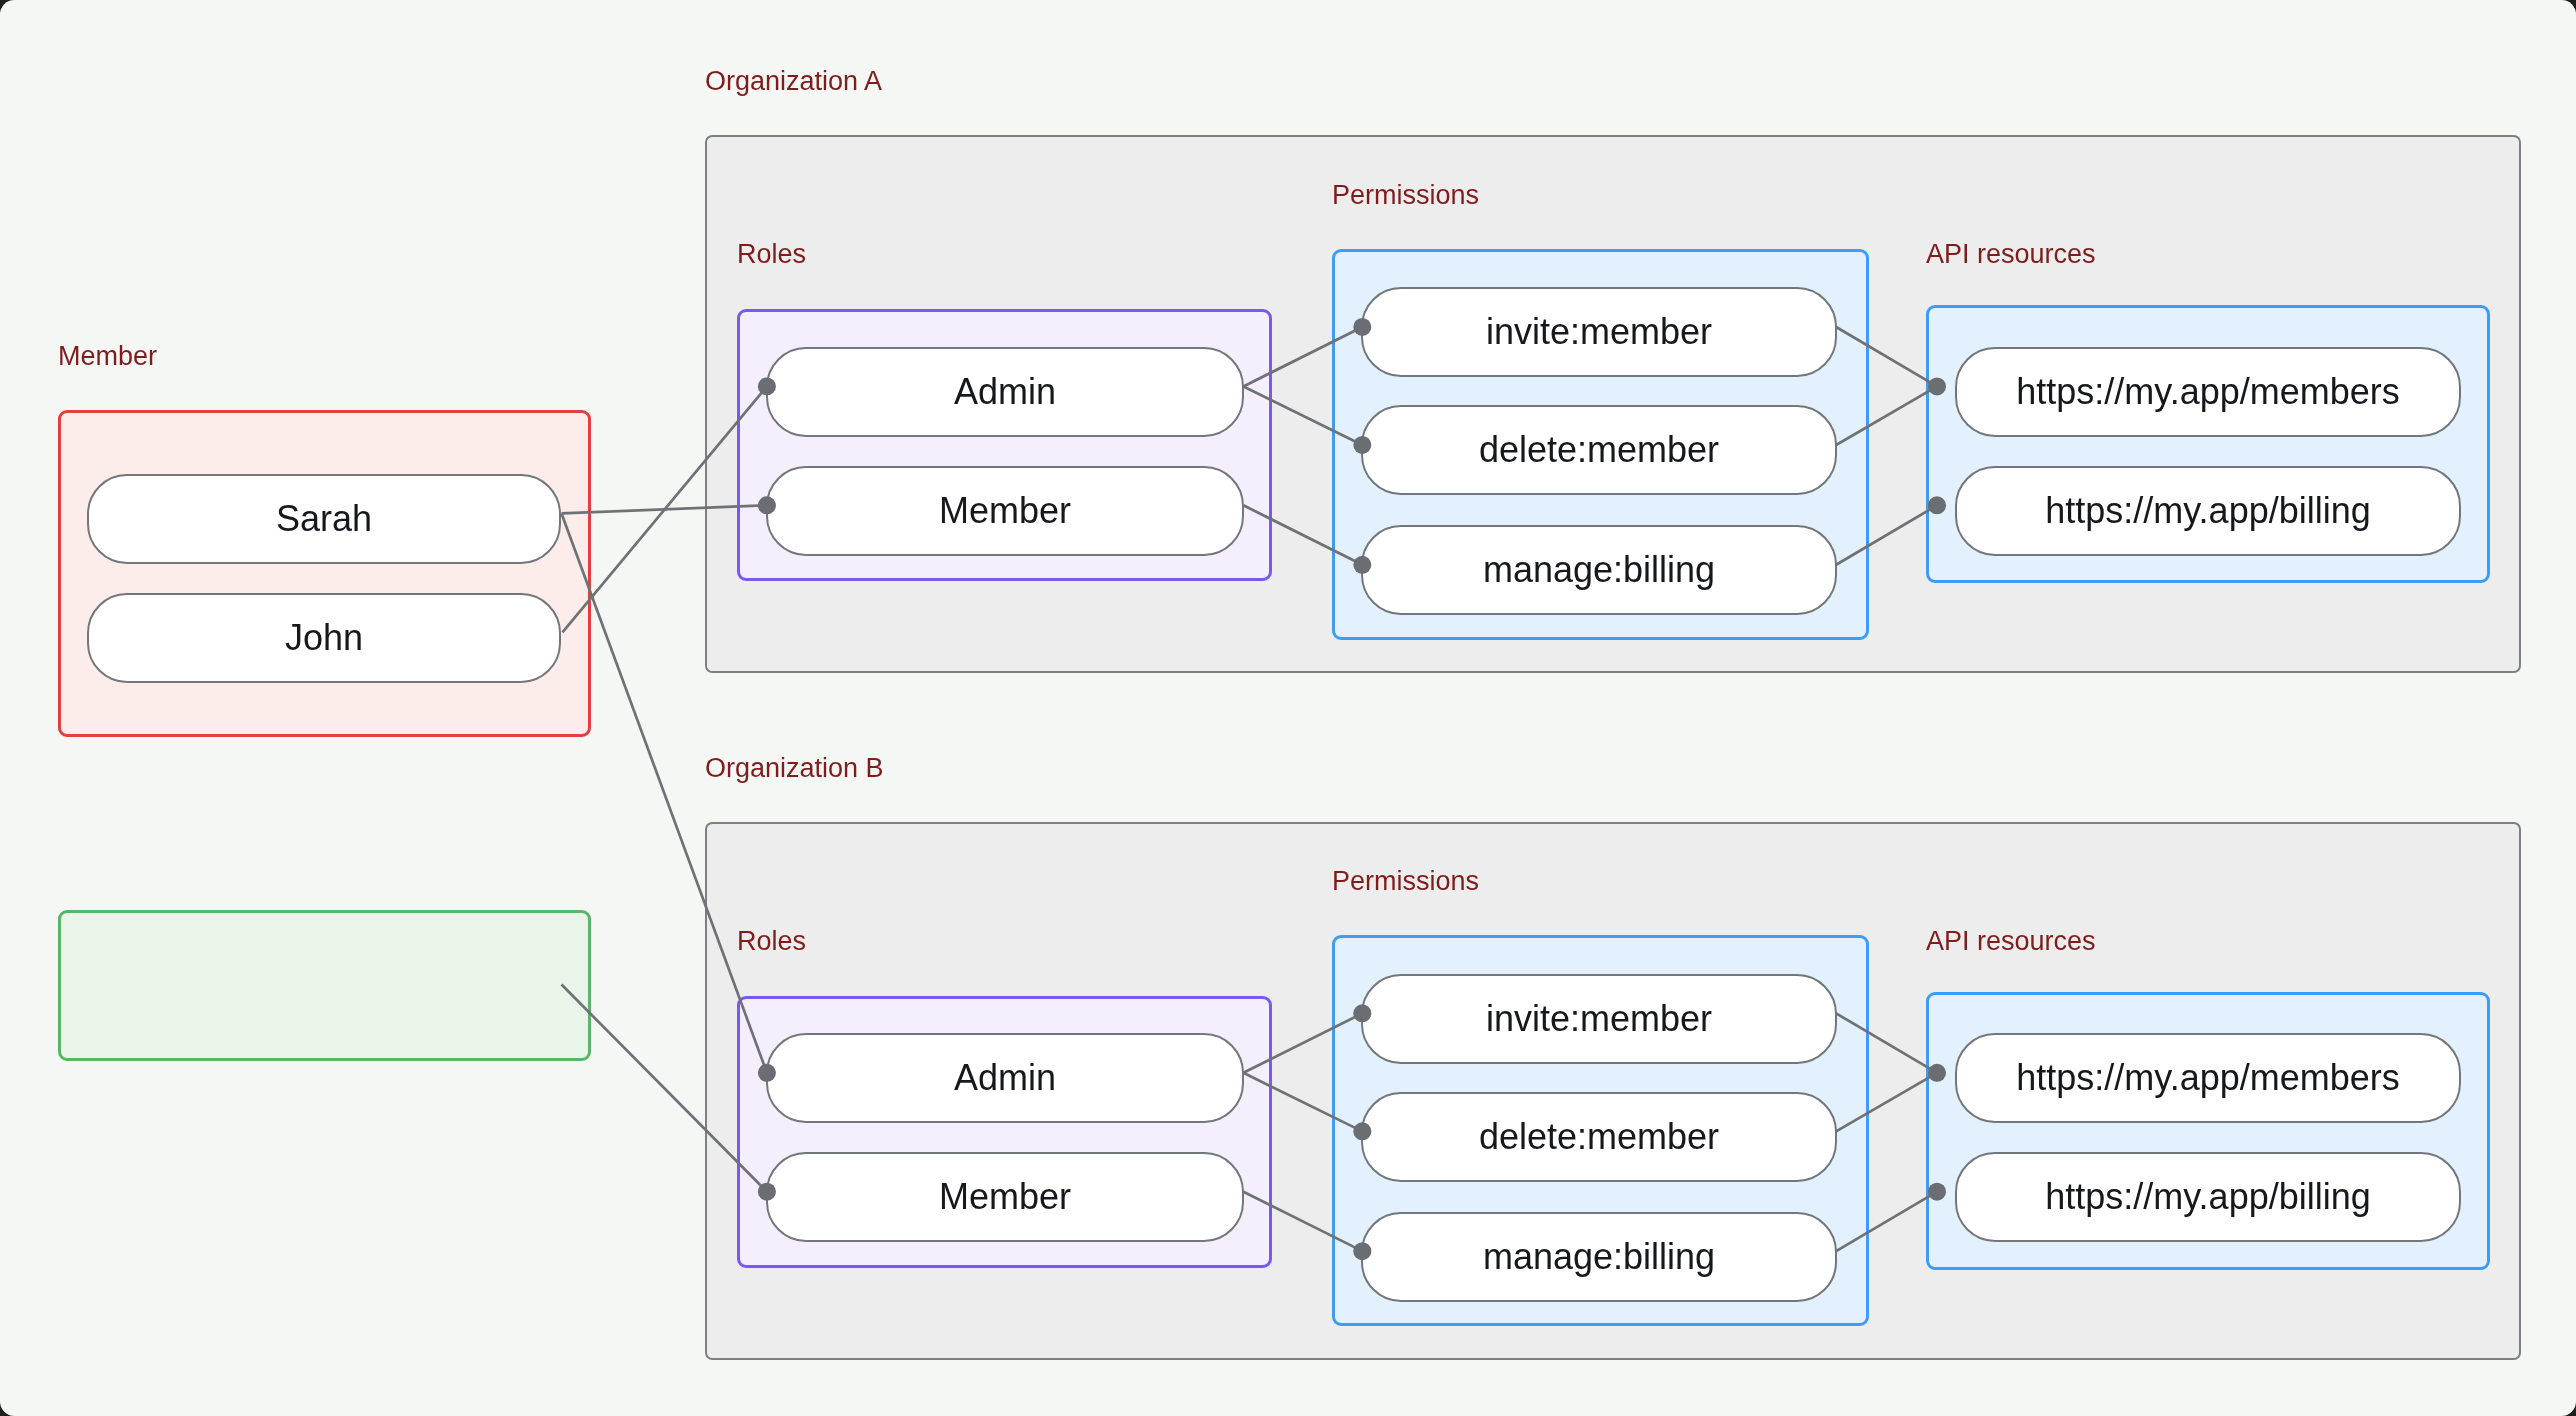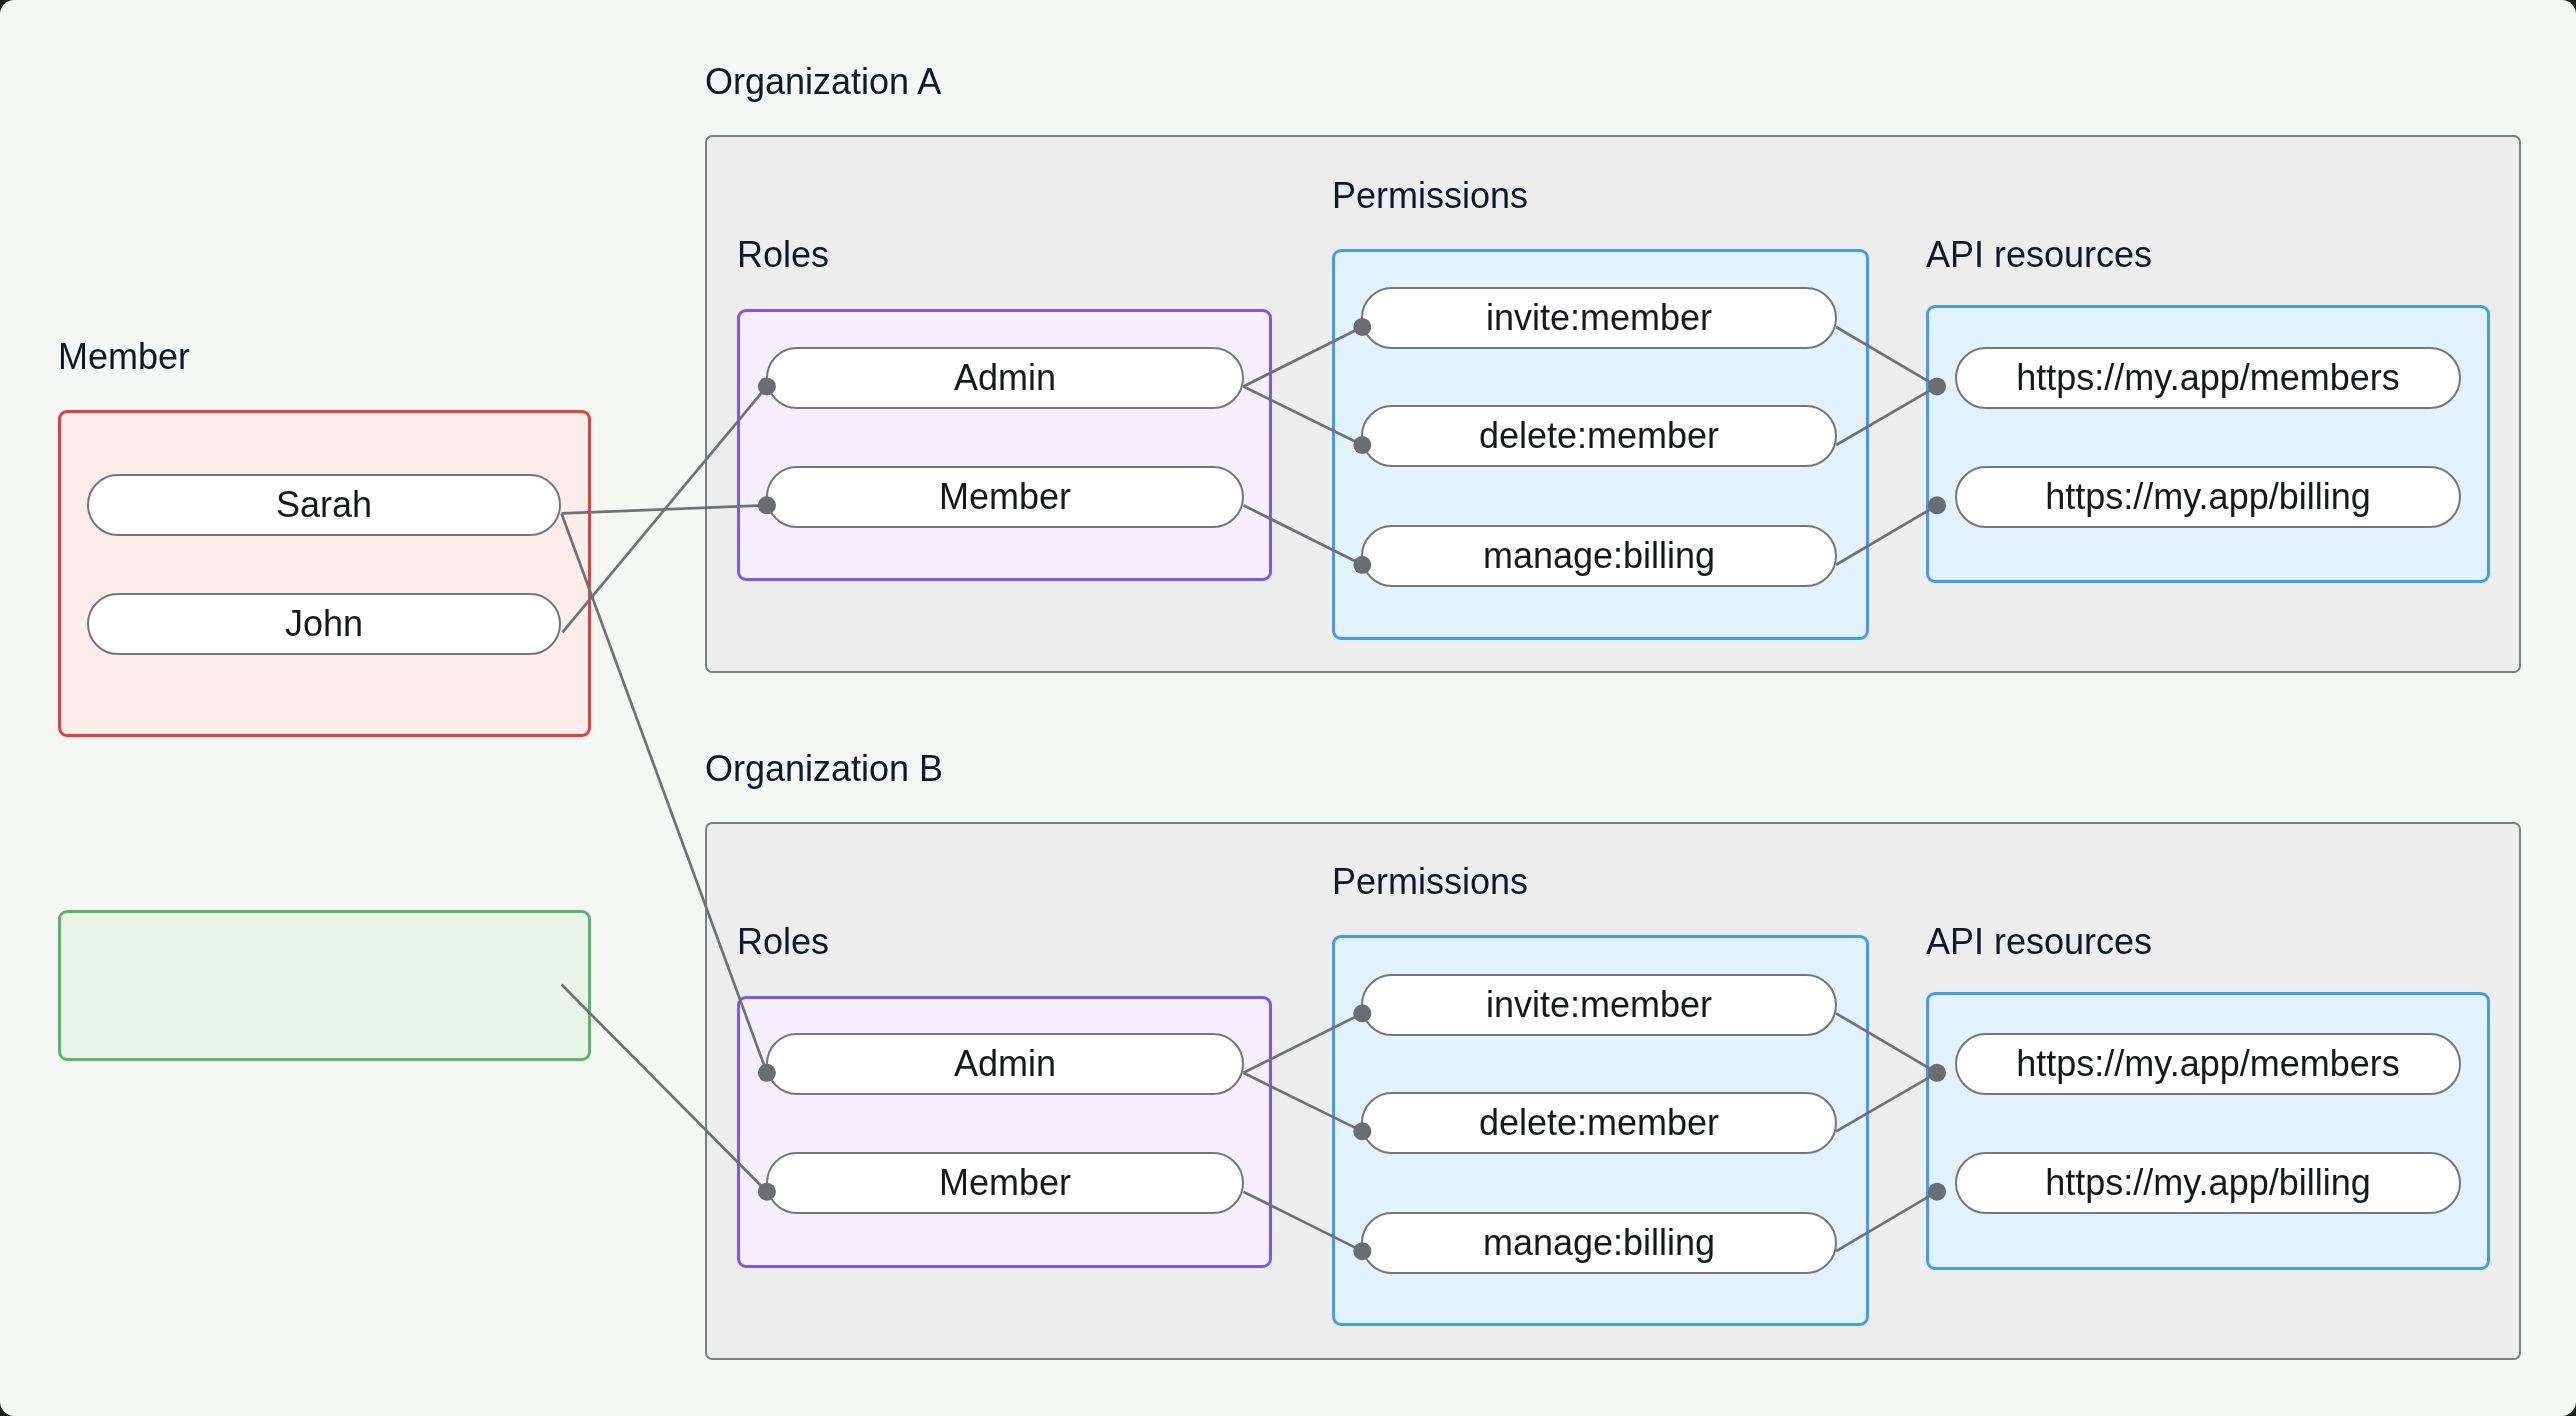--- a/index.html
+++ b/index.html
@@ -1,36 +1,36 @@
 <!DOCTYPE html>
 <html style="font-size:14.4px"><head>
 <meta charset="utf-8">
 <style>
   html,body{margin:0;padding:0;background:#1d201e;}
   .stage{position:relative;width:2576px;height:1416px;background:#1d201e;overflow:hidden;
          font-family:"Liberation Sans","DejaVu Sans",sans-serif;}
   .page{position:absolute;inset:0;background:#f5f7f5;border-radius:14.4px;}
-  .lbl{position:absolute;height:43px;line-height:43px;font-size:36px;color:#0f172a;
+  .lbl{position:absolute;height:43px;line-height:43px;font-size:27px;color:#7f1d1d;
        white-space:nowrap;letter-spacing:0;}
   .gbox{position:absolute;box-sizing:border-box;border-radius:9px;}
   .users-box{left:58px;top:410px;width:533px;height:327px;background:#fcecea;border:3.6px solid #e0403e;}
   .m2m-box{left:58px;top:910px;width:533px;height:151px;background:#e9f5e9;border:3.6px solid #5cb46a;}
   .org-box{background:#ededed;border:2.7px solid #7d8083;border-radius:7.2px;}
   .org-a{left:705px;top:135px;width:1816px;height:538px;}
   .org-b{left:705px;top:822px;width:1816px;height:538px;}
   .roles-box{width:535px;height:272px;background:#f4eefd;border:3.6px solid #7a58f1;}
   .roles-a{left:737px;top:309px;}
   .roles-b{left:737px;top:996px;}
   .perm-box{width:537px;height:391px;background:#e2f1fd;border:3.6px solid #3f9cf6;}
   .perm-a{left:1332px;top:249px;}
   .perm-b{left:1332px;top:935px;}
   .api-box{width:564px;height:278px;background:#e2f1fd;border:3.6px solid #3f9cf6;}
   .api-a{left:1926px;top:305px;}
   .api-b{left:1926px;top:992px;}
-  .pill{position:absolute;box-sizing:border-box;height:62px;border:2.7px solid #73767a;
+  .pill{position:absolute;box-sizing:border-box;height:90px;border:2.7px solid #73767a;
         border-radius:40px;background:#ffffff;display:flex;align-items:center;justify-content:center;
         font-size:36px;color:#16181b;z-index:3;white-space:nowrap;}
   .pill.u{left:87px;width:474px;}
   .pill.r{left:766px;width:478px;}
   .pill.p{left:1361px;width:476px;}
   .pill.a{left:1955px;width:506px;}
   .edges{position:absolute;inset:0;z-index:5;pointer-events:none;}
   .edges line{stroke:#6f7275;stroke-width:3;}
   .edges circle{fill:#6a6d71;}
 </style>

